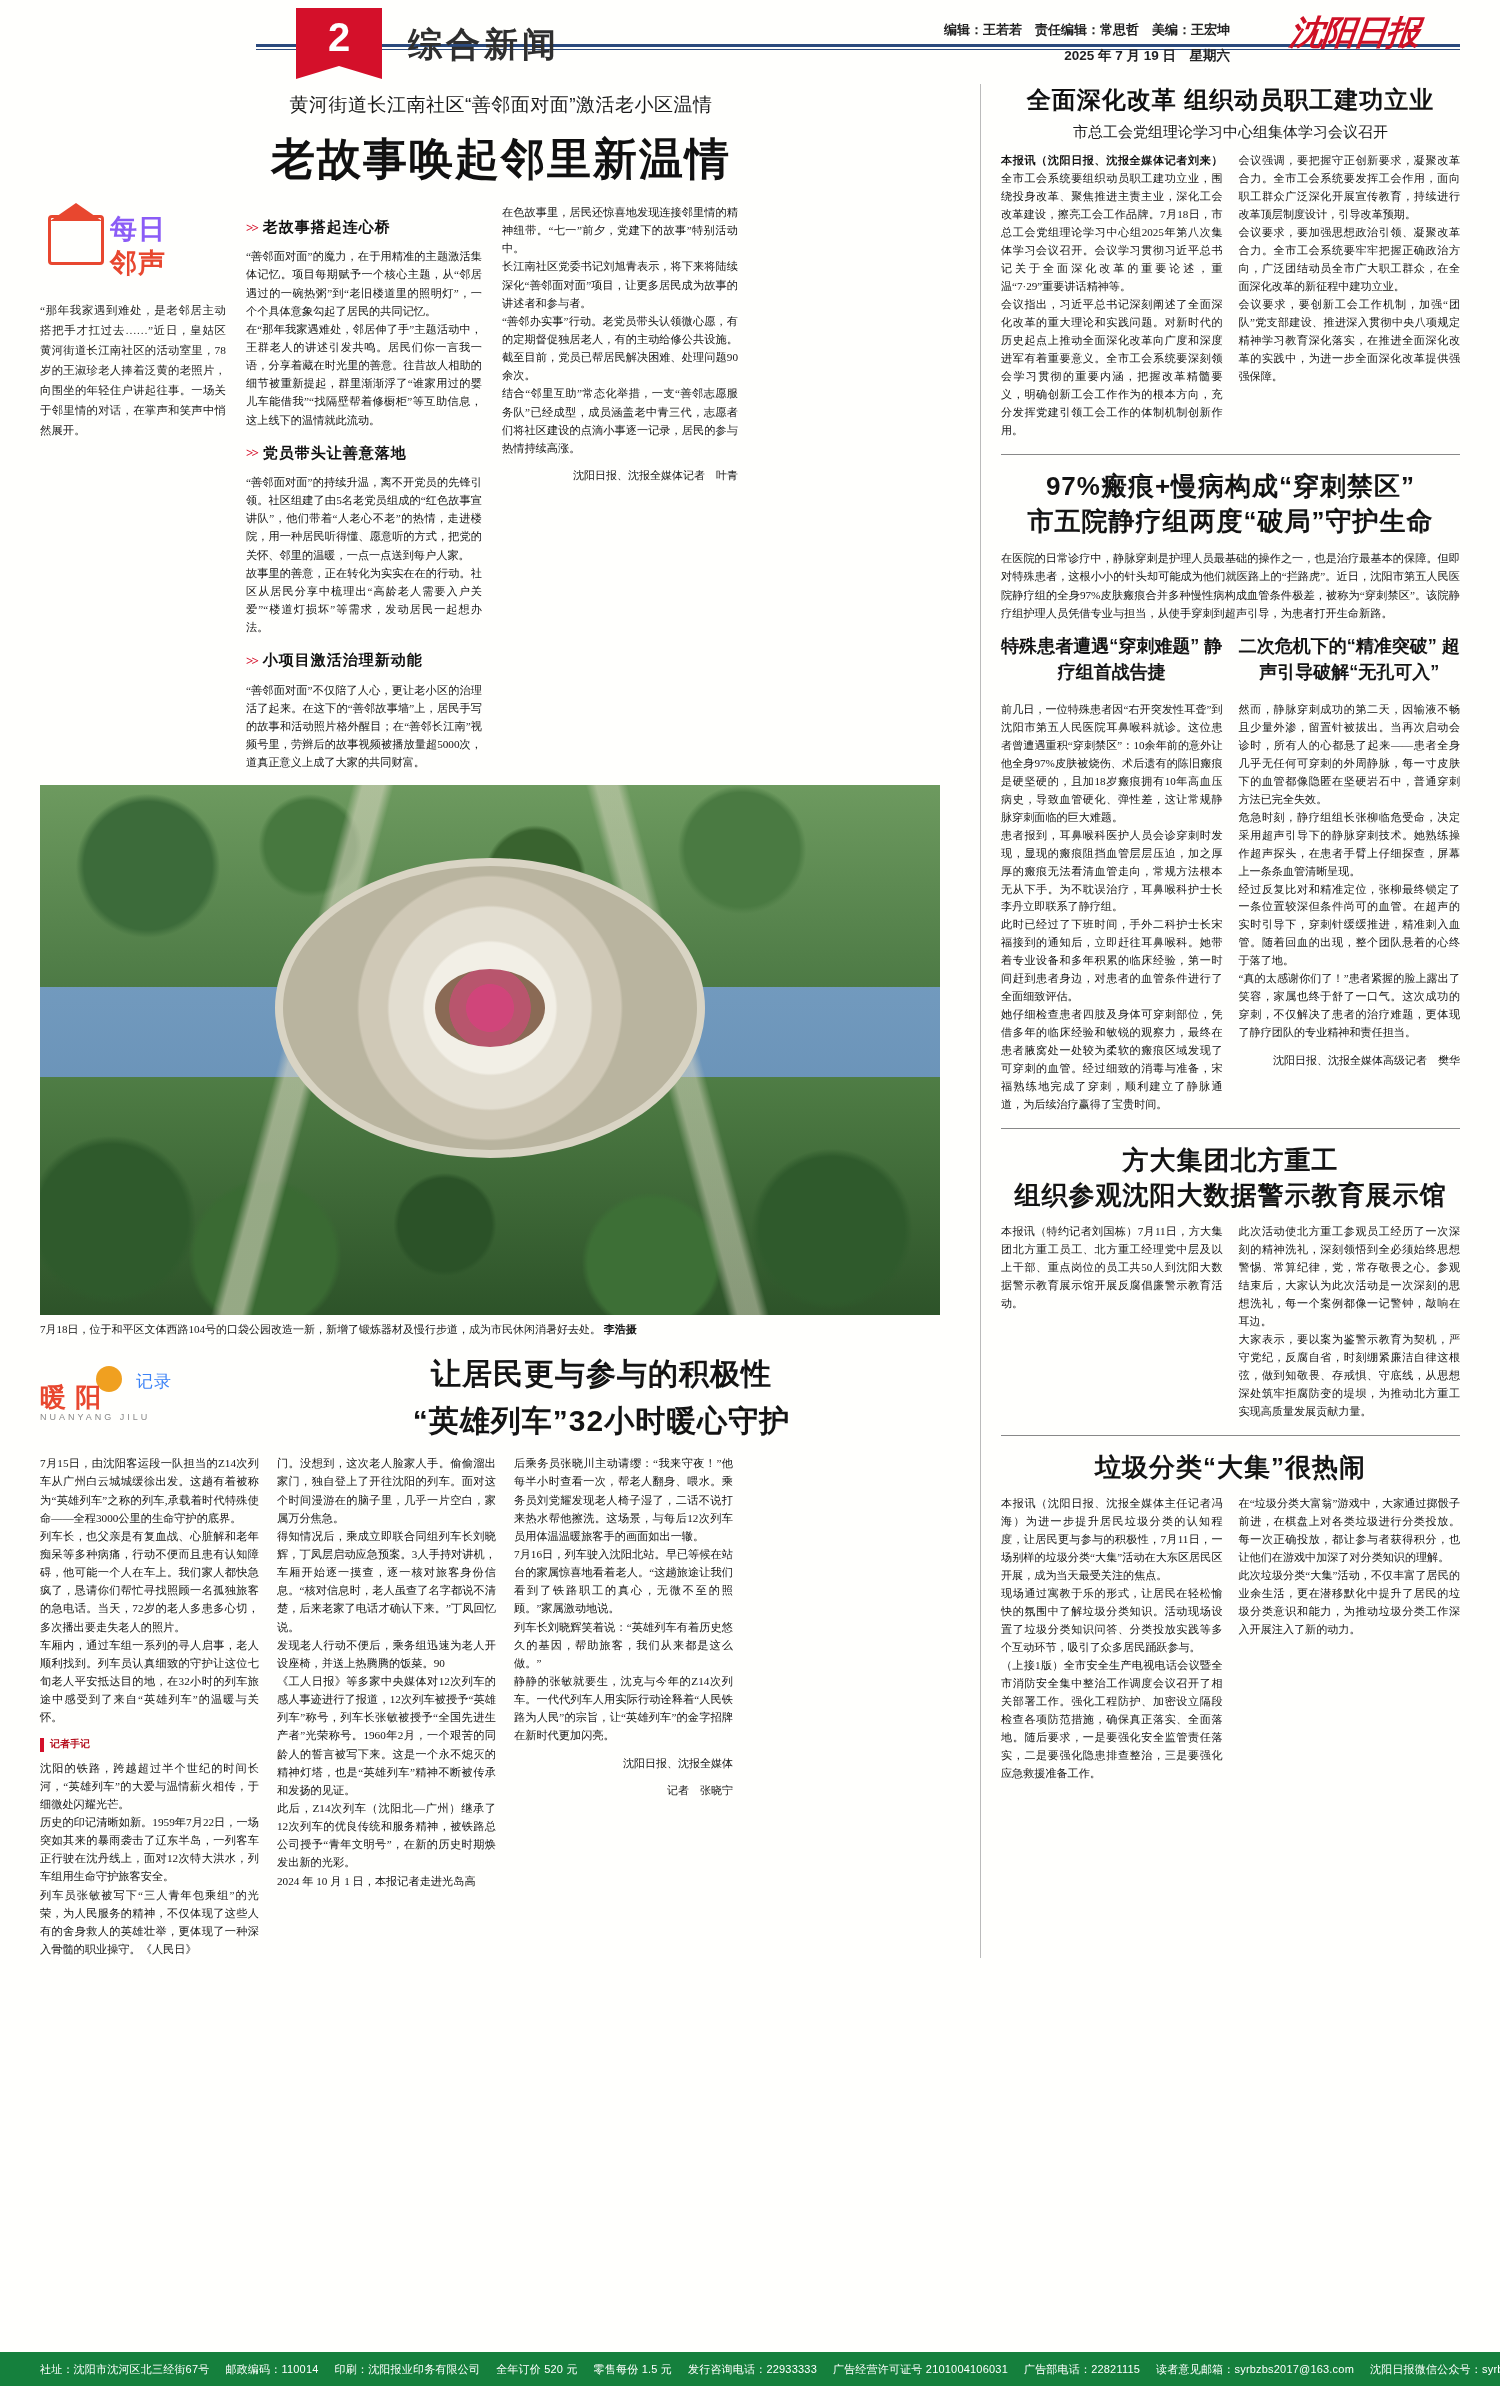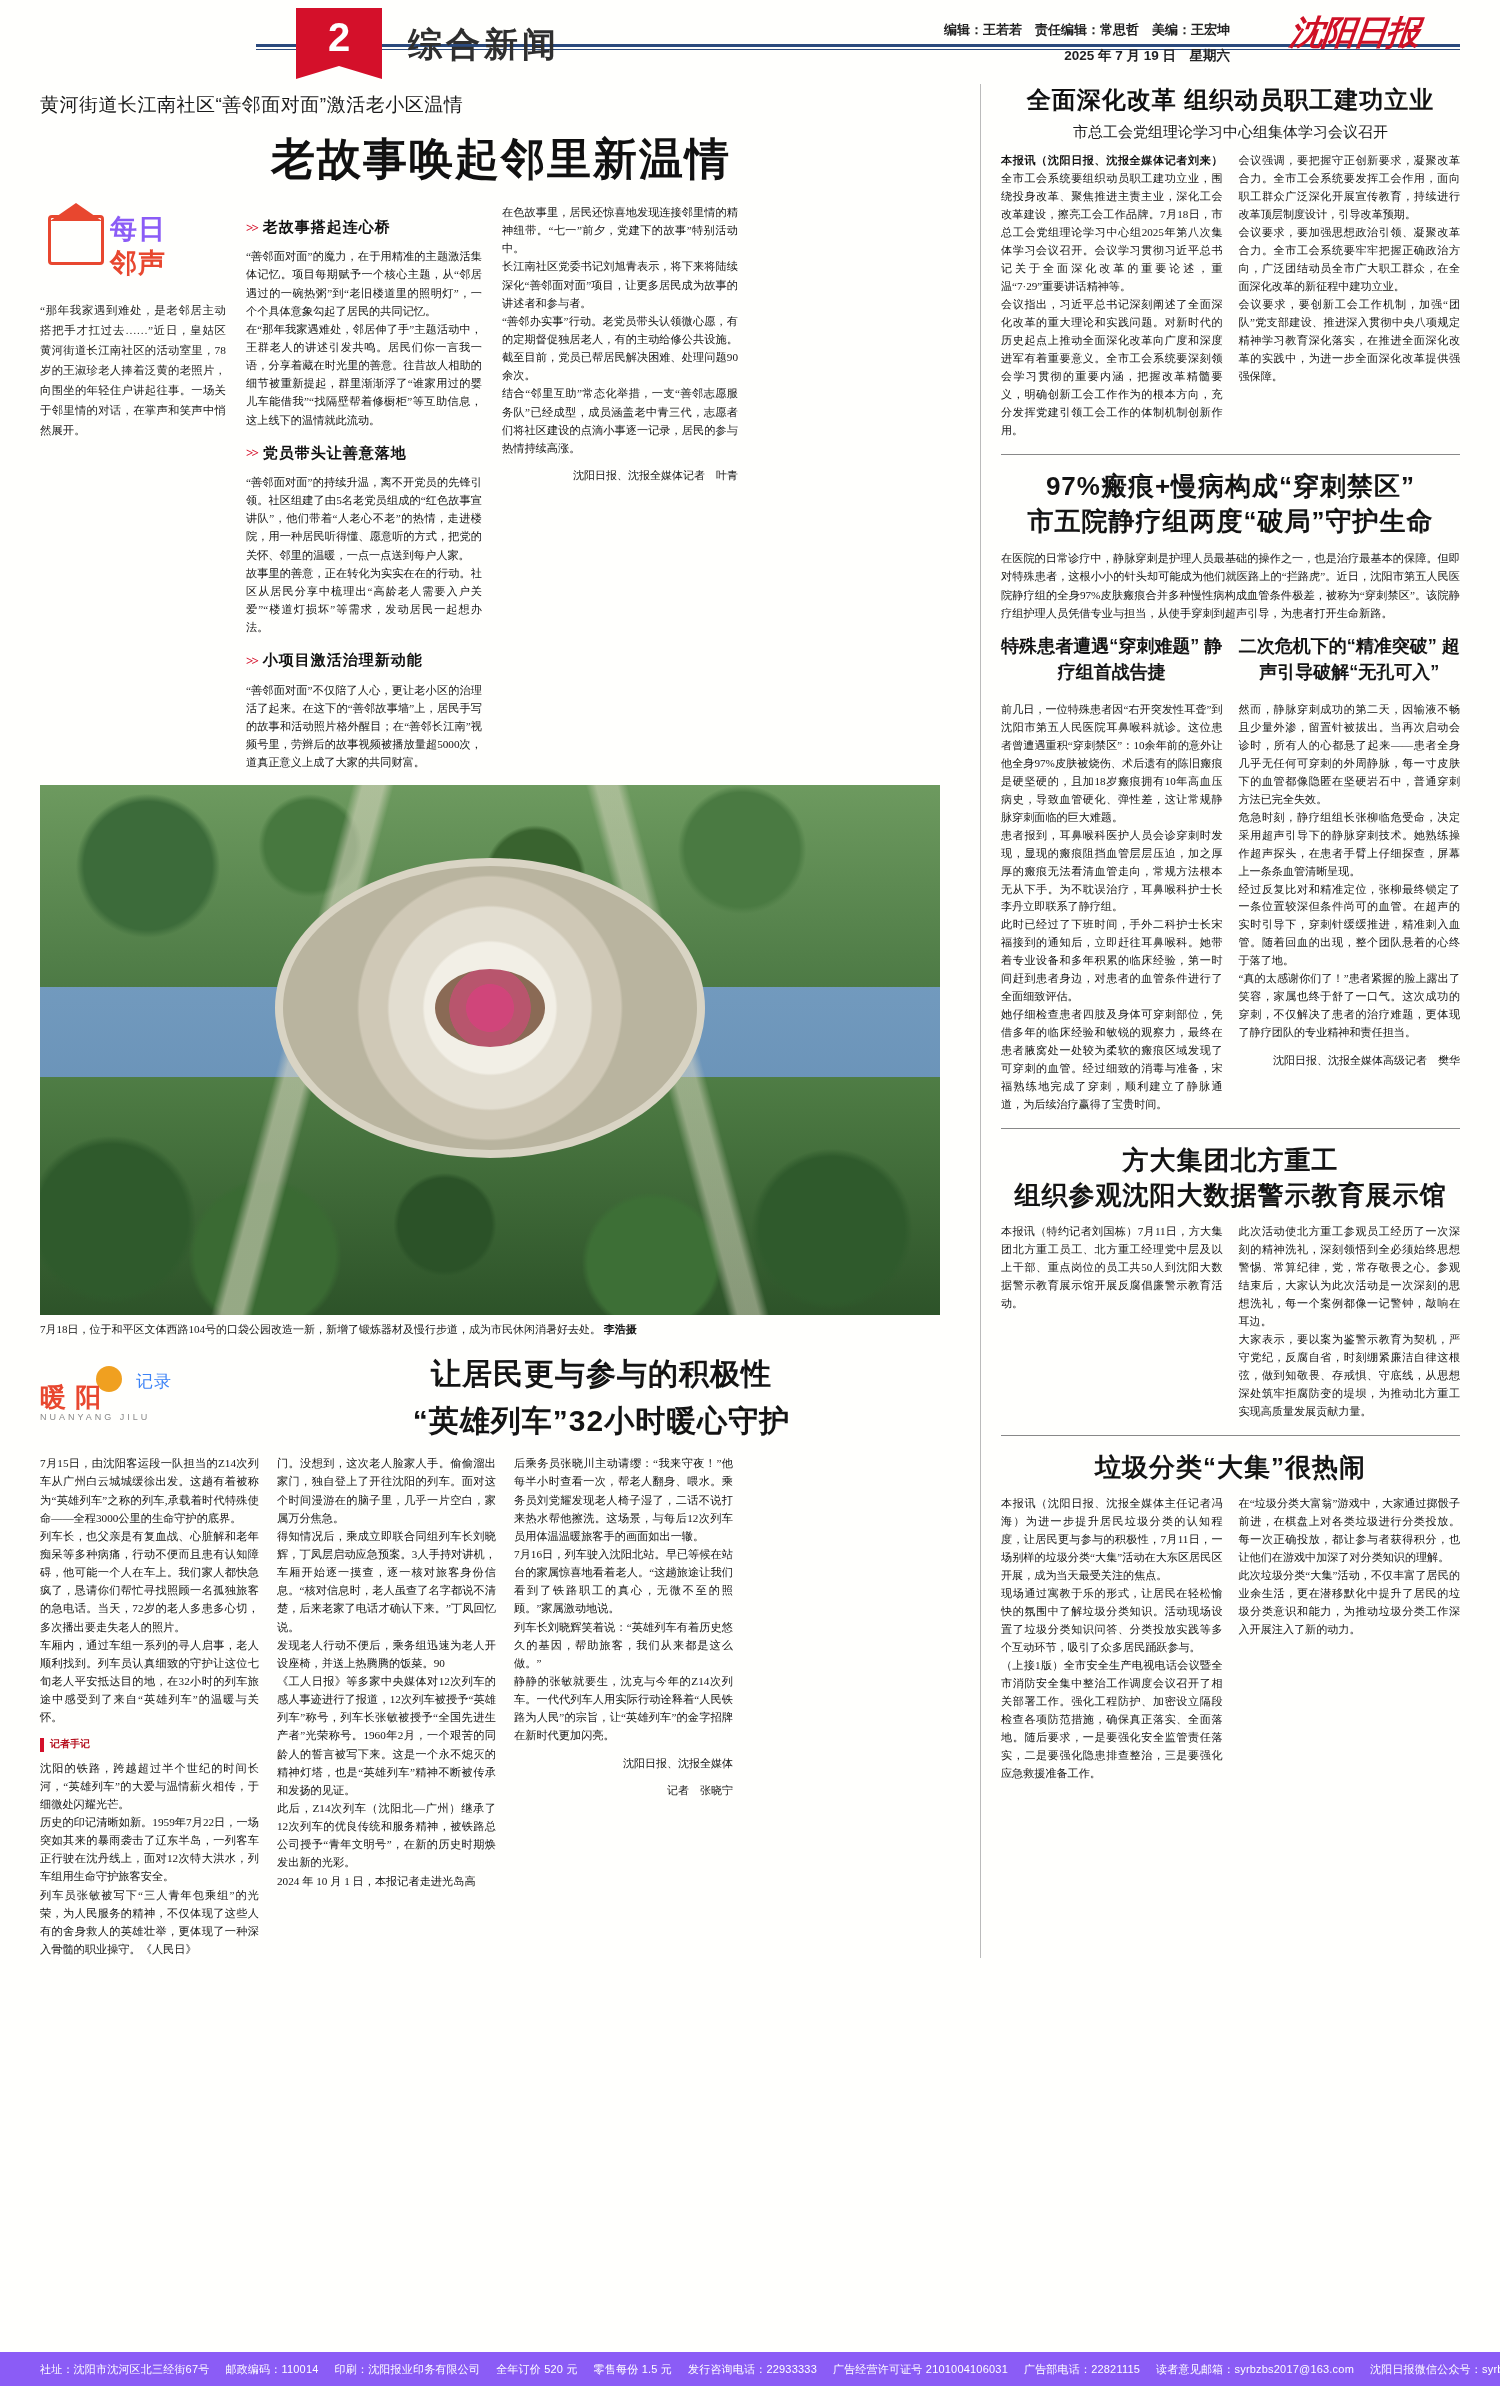--- a/index.html
+++ b/index.html
@@ -51,21 +51,21 @@
     transform: skewX(-6deg);
   }
 
   
   .columns { display: flex; gap: 0; margin-top: 6px; }
   .col-left { width: 940px; padding-right: 18px; }
   .col-right { width: 480px; padding-left: 20px; border-left: 1px solid #bbb; }
 
   
   .lead-kicker {
-    text-align: left; font-family: "Liberation Sans", sans-serif;
+    text-align: center; font-family: "Liberation Sans", sans-serif;
     font-size: 19px; color: #1a1a1a; margin-top: 8px; letter-spacing: .5px;
   }
   .lead-title {
     text-align: center; font-family: "Liberation Sans", sans-serif;
     font-size: 44px; font-weight: bold; color: #111;
     margin: 12px 0 14px; letter-spacing: 2px;
   }
 
   .lead-body { display: flex; gap: 20px; }
   .badge-col { width: 186px; flex: none; }
@@ -217,21 +217,21 @@
     text-align: center; font-family: "Liberation Sans", sans-serif;
     font-size: 26px; font-weight: bold; line-height: 1.35; letter-spacing: 1px;
   }
   .r-intro { font-size: 11.2px; line-height: 1.65; text-align: justify; margin-top: 10px; }
   .sub2 { text-align: center; font-family: "Liberation Sans", sans-serif;
     font-size: 18px; font-weight: bold; margin-bottom: 16px; line-height: 1.45; }
 
   
   .footer {
     position: absolute; left: 0; right: 0; bottom: 0; height: 34px;
-    background: #8b5cf6; color: #fff;
+    background: #15803d; color: #fff;
     font-family: "Liberation Sans", sans-serif;
     font-size: 11px; display: flex; align-items: center;
     padding: 0 40px; letter-spacing: .2px; gap: 16px;
   }
   .footer .seg { white-space: nowrap; }
 </style>
 </head>
 <body>
 
 <div class="page">

